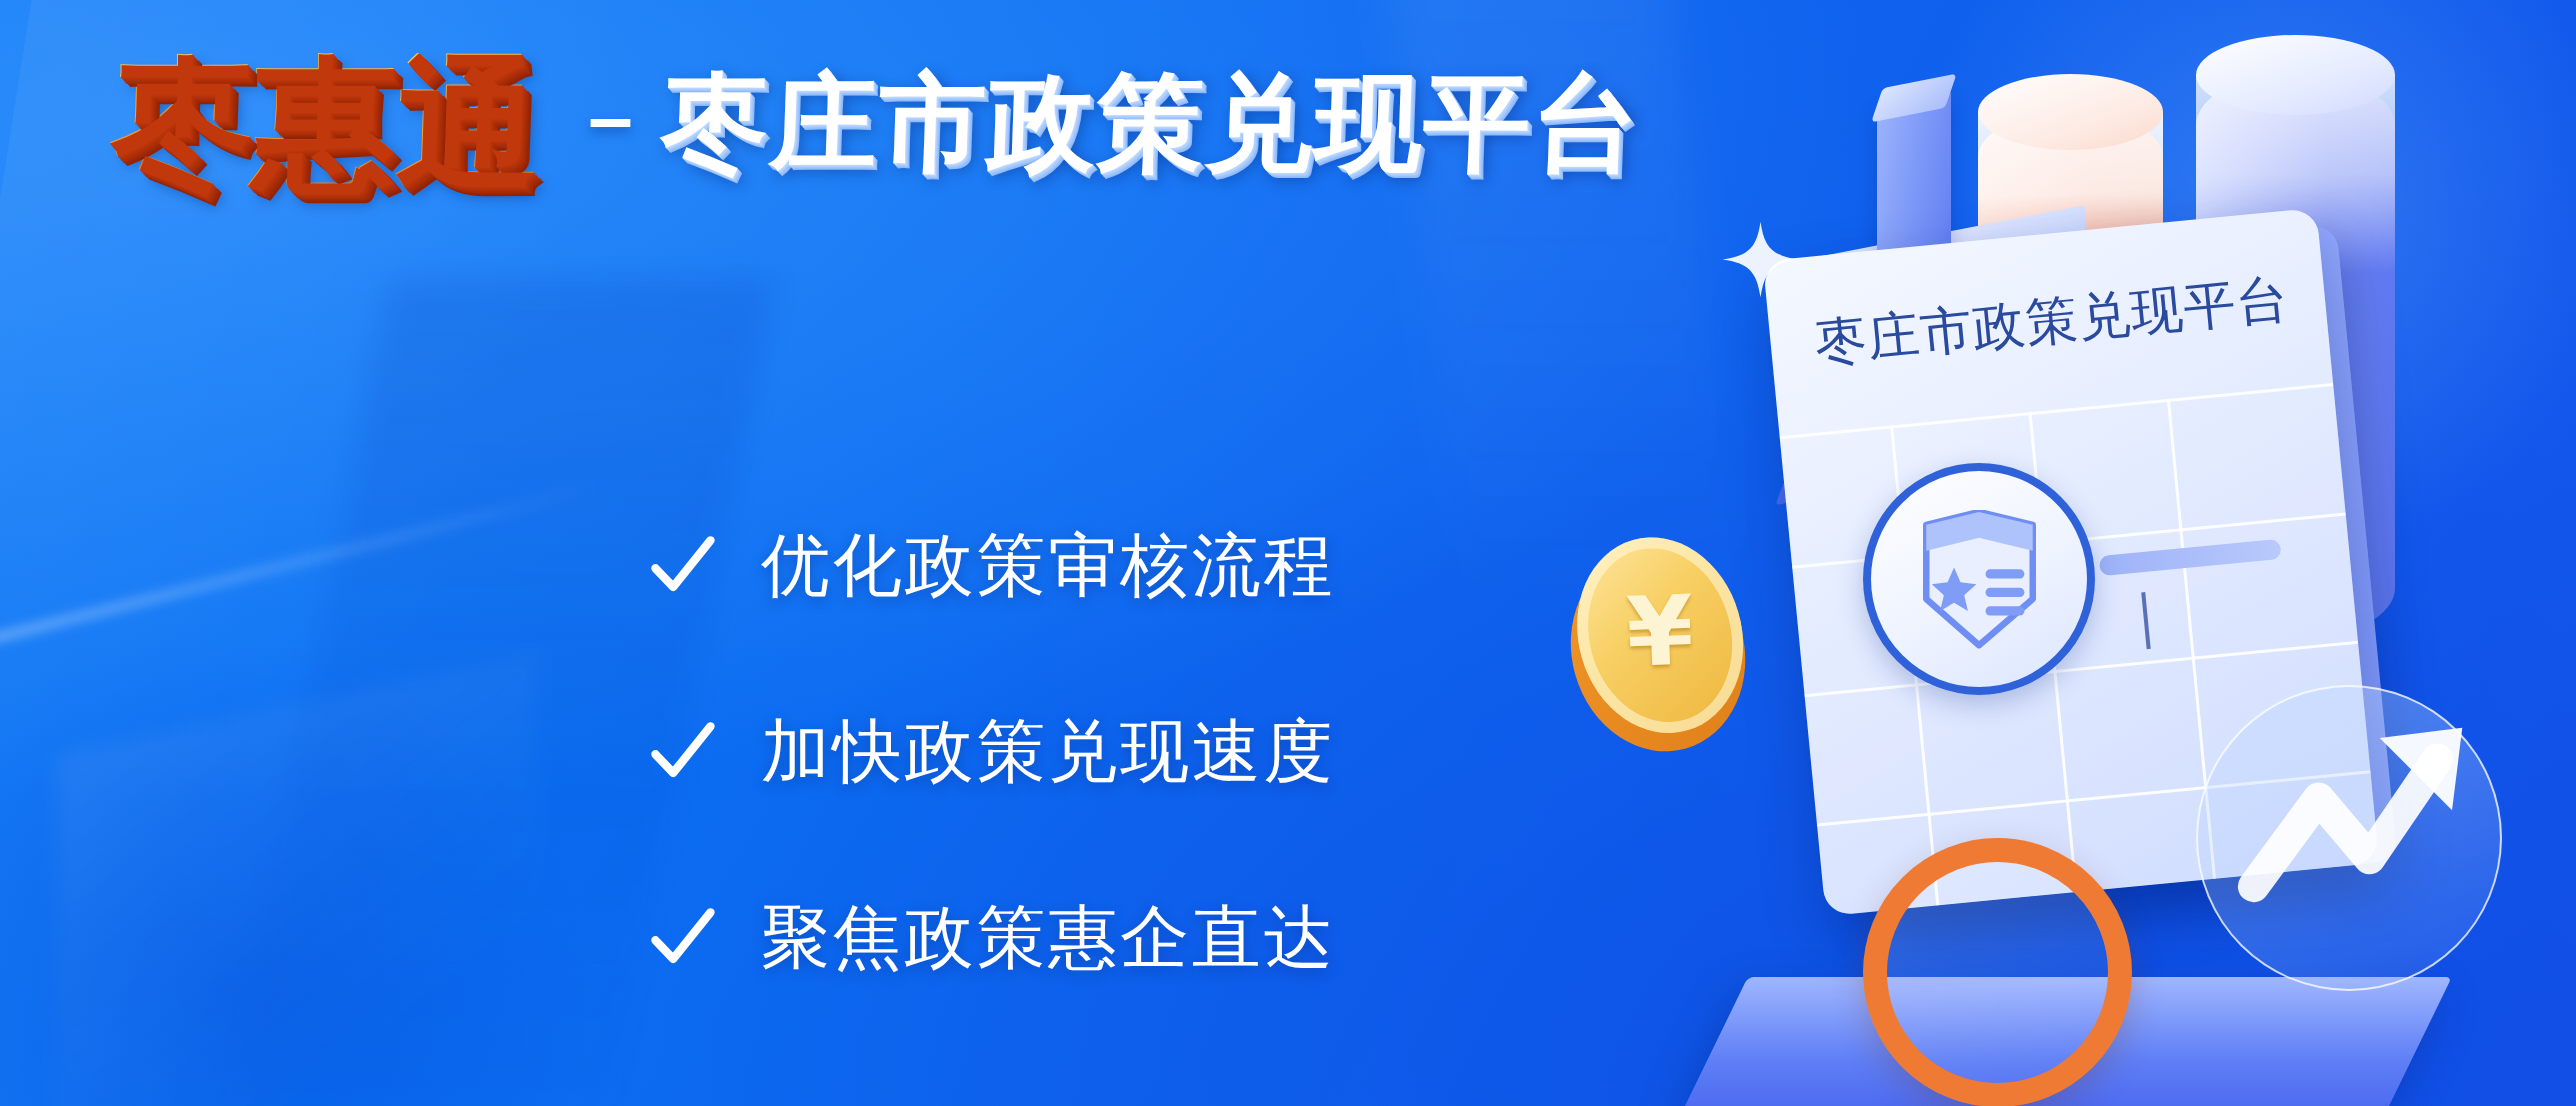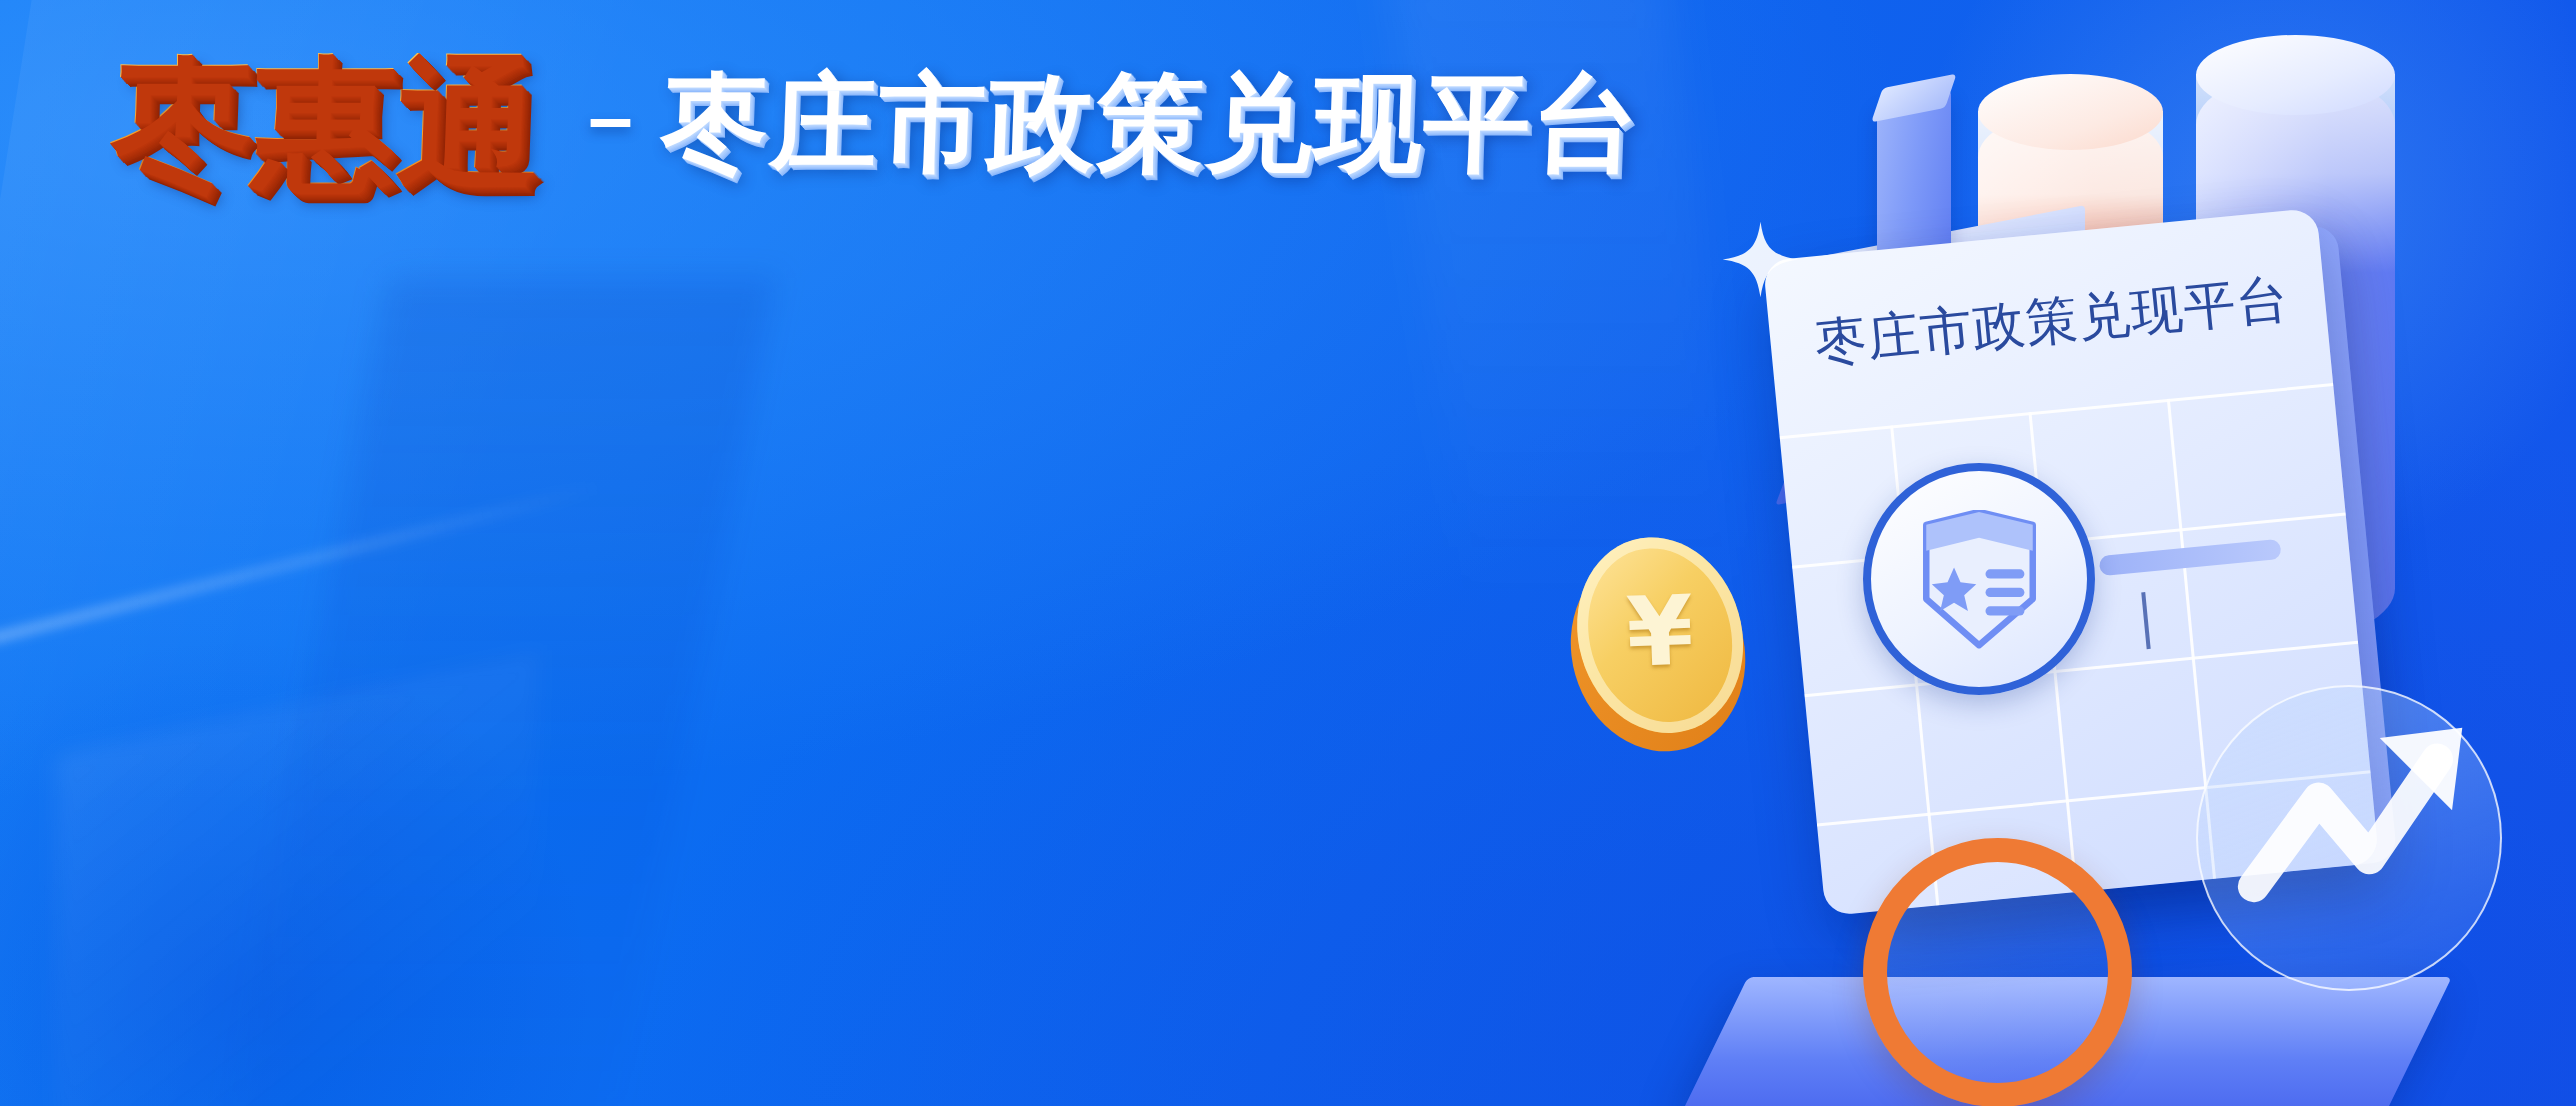--- a/index.html
+++ b/index.html
@@ -206,20 +206,44 @@
   <div class="bg-shape bld-5"></div>
   <div class="bg-shape glow-tr"></div>
   <div class="bg-shape glow-bl"></div>
 
   <div class="title-row">
     <div class="title-main">枣惠通</div>
     <div class="title-dash">–</div>
     <div class="title-sub">枣庄市政策兑现平台</div>
   </div>
 
+  <div class="features">
+
+    <div class="feature">
+      <svg class="check-icon" viewBox="0 0 74 74">
+        <path d="M8 40 L27 60 L67 10" fill="none" stroke="#ffffff" stroke-width="9" stroke-linecap="round" stroke-linejoin="round"></path>
+      </svg>
+      <div class="feature-label">优化政策审核流程</div>
+    </div>
+
+    <div class="feature">
+      <svg class="check-icon" viewBox="0 0 74 74">
+        <path d="M8 40 L27 60 L67 10" fill="none" stroke="#ffffff" stroke-width="9" stroke-linecap="round" stroke-linejoin="round"></path>
+      </svg>
+      <div class="feature-label">加快政策兑现速度</div>
+    </div>
+
+    <div class="feature">
+      <svg class="check-icon" viewBox="0 0 74 74">
+        <path d="M8 40 L27 60 L67 10" fill="none" stroke="#ffffff" stroke-width="9" stroke-linecap="round" stroke-linejoin="round"></path>
+      </svg>
+      <div class="feature-label">聚焦政策惠企直达</div>
+    </div>
+
+  </div>
 
   <div class="illus">
 
     <div class="cyl cyl-b">
       <div class="cyl-band"></div>
       <div class="cyl-top"></div>
     </div>
 
     <div class="cyl cyl-a">
       <div class="cyl-band"></div>

